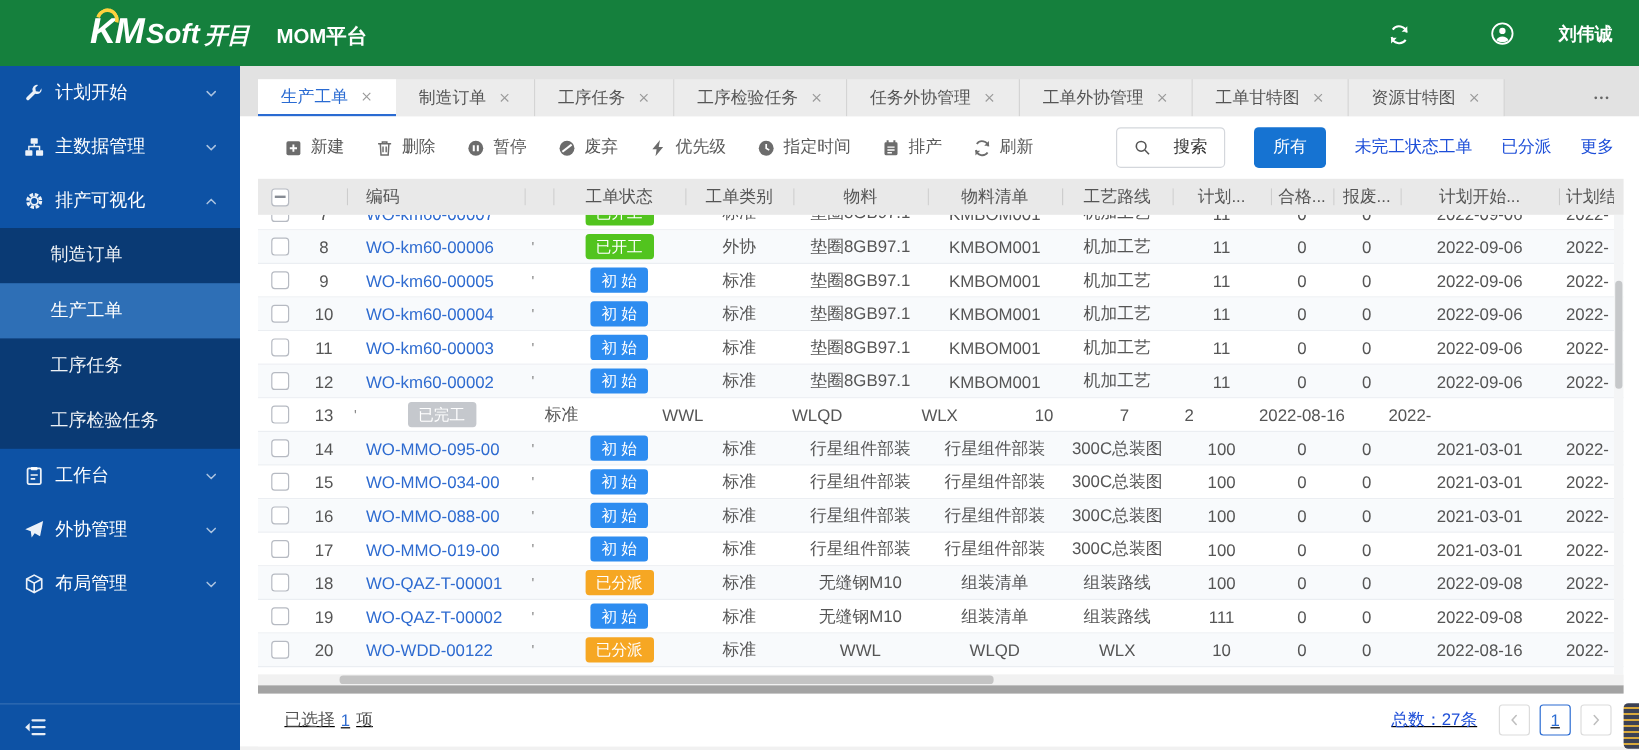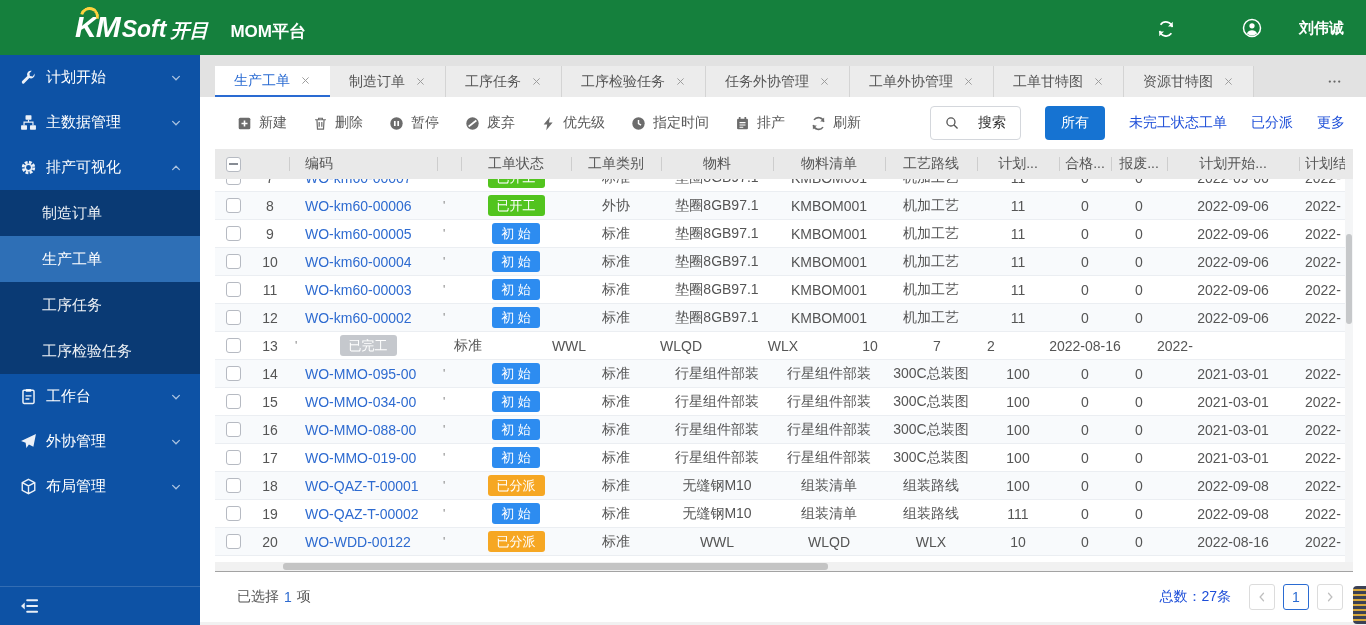--- a/index.html
+++ b/index.html
@@ -92,22 +92,22 @@
   .r-mark { color:#888; font-size:12px; }
   .badge { color:#fff; font-size:13px; line-height:17px; padding:2px 9px; border-radius:3px; white-space:nowrap; }
   .r-cat,.r-mat,.r-bom,.r-route,.r-plan,.r-qual,.r-scrap,.r-start,.r-end { color:#555; }
 
   .vscroll { position:absolute; right:0; top:0; bottom:0; width:8px; background:#f4f5f6; }
   .vthumb { position:absolute; left:1px; width:6px; top:55px; height:90px; background:#c6c8ca; border-radius:3px; cursor:pointer; }
   .hscroll { flex:0 0 9px; background:#f1f1f1; position:relative; }
   .hthumb { position:absolute; top:1px; height:7px; left:68px; width:545px; background:#c4c4c4; border-radius:3px; cursor:pointer; }
 
   
-  .statusbar { flex:0 0 51px; border-top:1px solid #a3a3a3; display:flex; align-items:center;
-    justify-content:space-between; padding:0 10px 0 22px; background:#fff; }
+  .statusbar { flex:0 0 51px; border-top:7px solid #a3a3a3; display:flex; align-items:center;
+    justify-content:space-between; padding:0 10px 0 22px; background:#fff;text-decoration:underline; }
   .sel-text { font-size:14px; color:#555; display:flex; gap:5px; align-items:center; }
   .sel-count { color:#2e6bd0; }
   .sb-right { display:flex; align-items:center; gap:8px; }
   .total { font-size:14px; color:#1d4ed8; margin-right:10px; }
   .pg { width:26px; height:26px; border:1px solid #dcdcdc; border-radius:3px; background:#fff;
     display:flex; align-items:center; justify-content:center; color:#bfbfbf; cursor:pointer; font-size:14px; }
   .pg .icon { width:12px; height:12px; }
   .pg.cur { border-color:#2a6bd2; color:#2a6bd2; }
 
   .corner-widget { position:absolute; right:0; bottom:1px; width:13px; height:38px;

